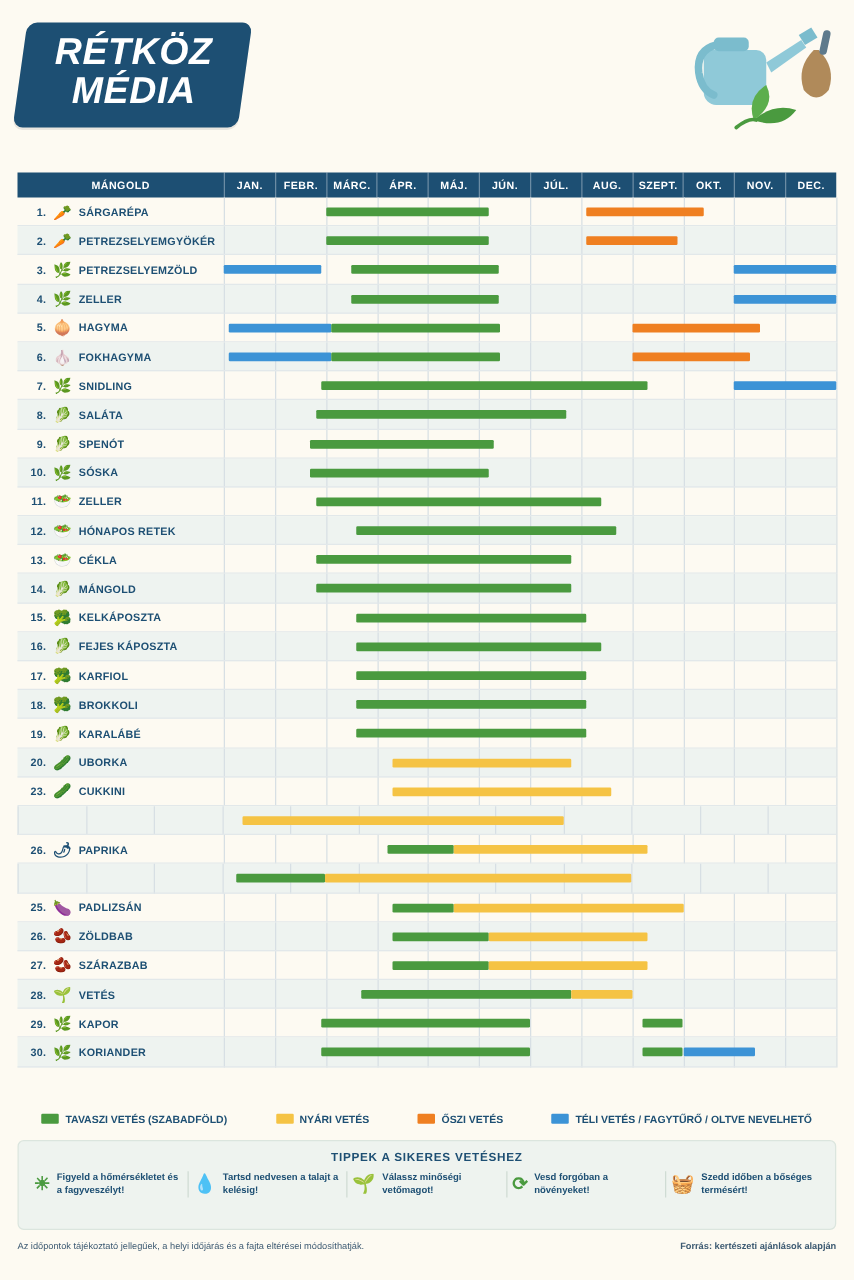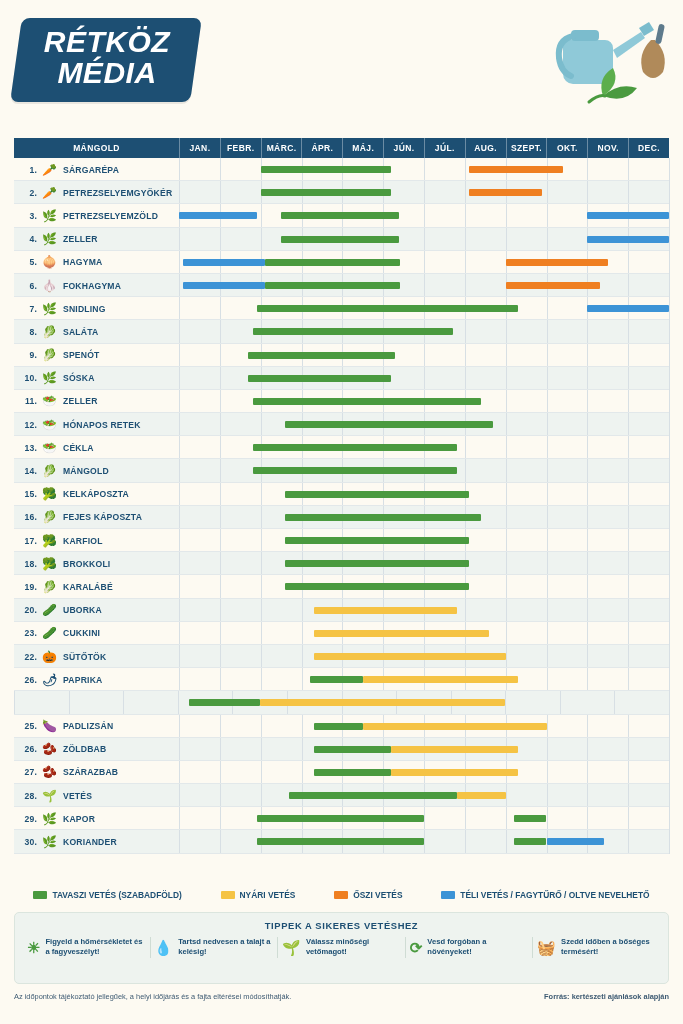--- a/index.html
+++ b/index.html
@@ -668,25 +668,20 @@
             <div class="vline" style="left: 66.6667%;"></div>
             <div class="vline" style="left: 75%;"></div>
             <div class="vline" style="left: 83.3333%;"></div>
             <div class="vline" style="left: 91.6667%;"></div>
             <div class="vline" style="left: 100%;"></div>
             <div class="bar" style="left: 27.5%; width: 35.8333%; background: rgb(245, 195, 68);"></div>
           </div>
           <div class="row-sep"></div>
         </div>
         <div class="row alt">
-          <div class="c-name">
-            <span class="num">22.</span>
-            <span class="veg">🎃</span>
-            <span class="lbl">SÜTŐTÖK</span>
-          </div>
           <div class="grid">
             <div class="vline" style="left: 0%;"></div>
             <div class="vline" style="left: 8.33333%;"></div>
             <div class="vline" style="left: 16.6667%;"></div>
             <div class="vline" style="left: 25%;"></div>
             <div class="vline" style="left: 33.3333%;"></div>
             <div class="vline" style="left: 41.6667%;"></div>
             <div class="vline" style="left: 50%;"></div>
             <div class="vline" style="left: 58.3333%;"></div>
             <div class="vline" style="left: 66.6667%;"></div>

